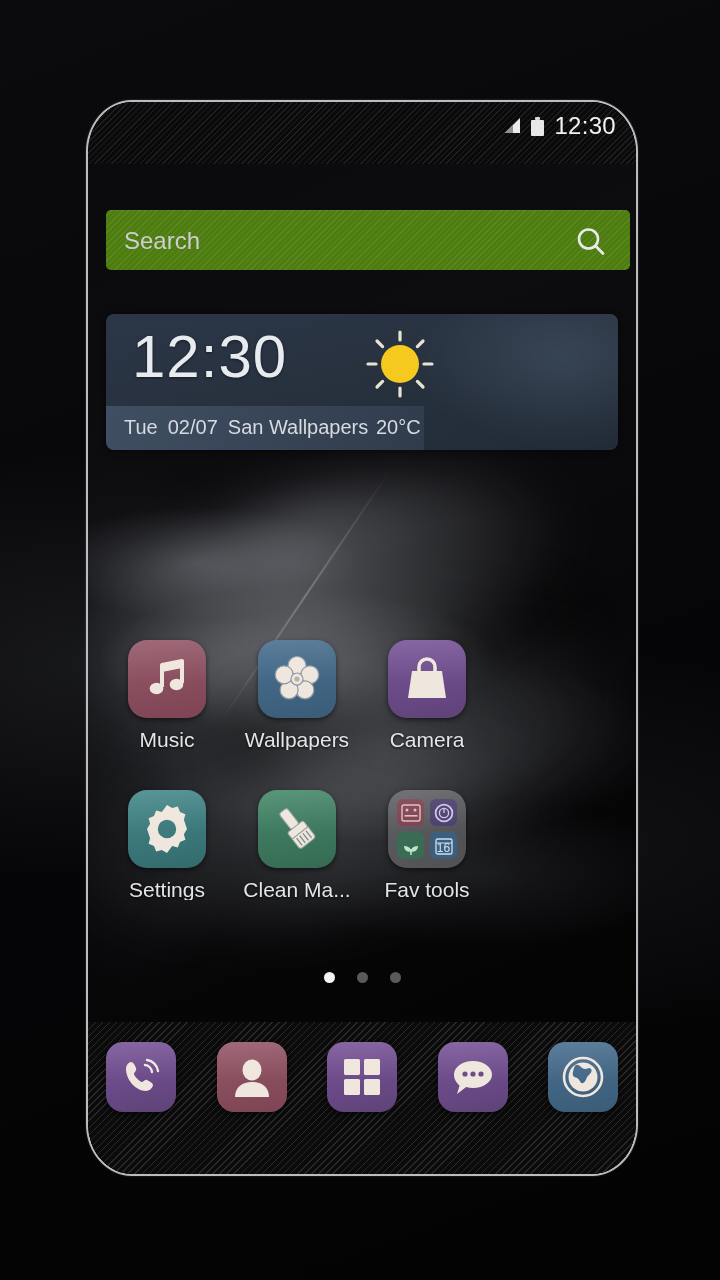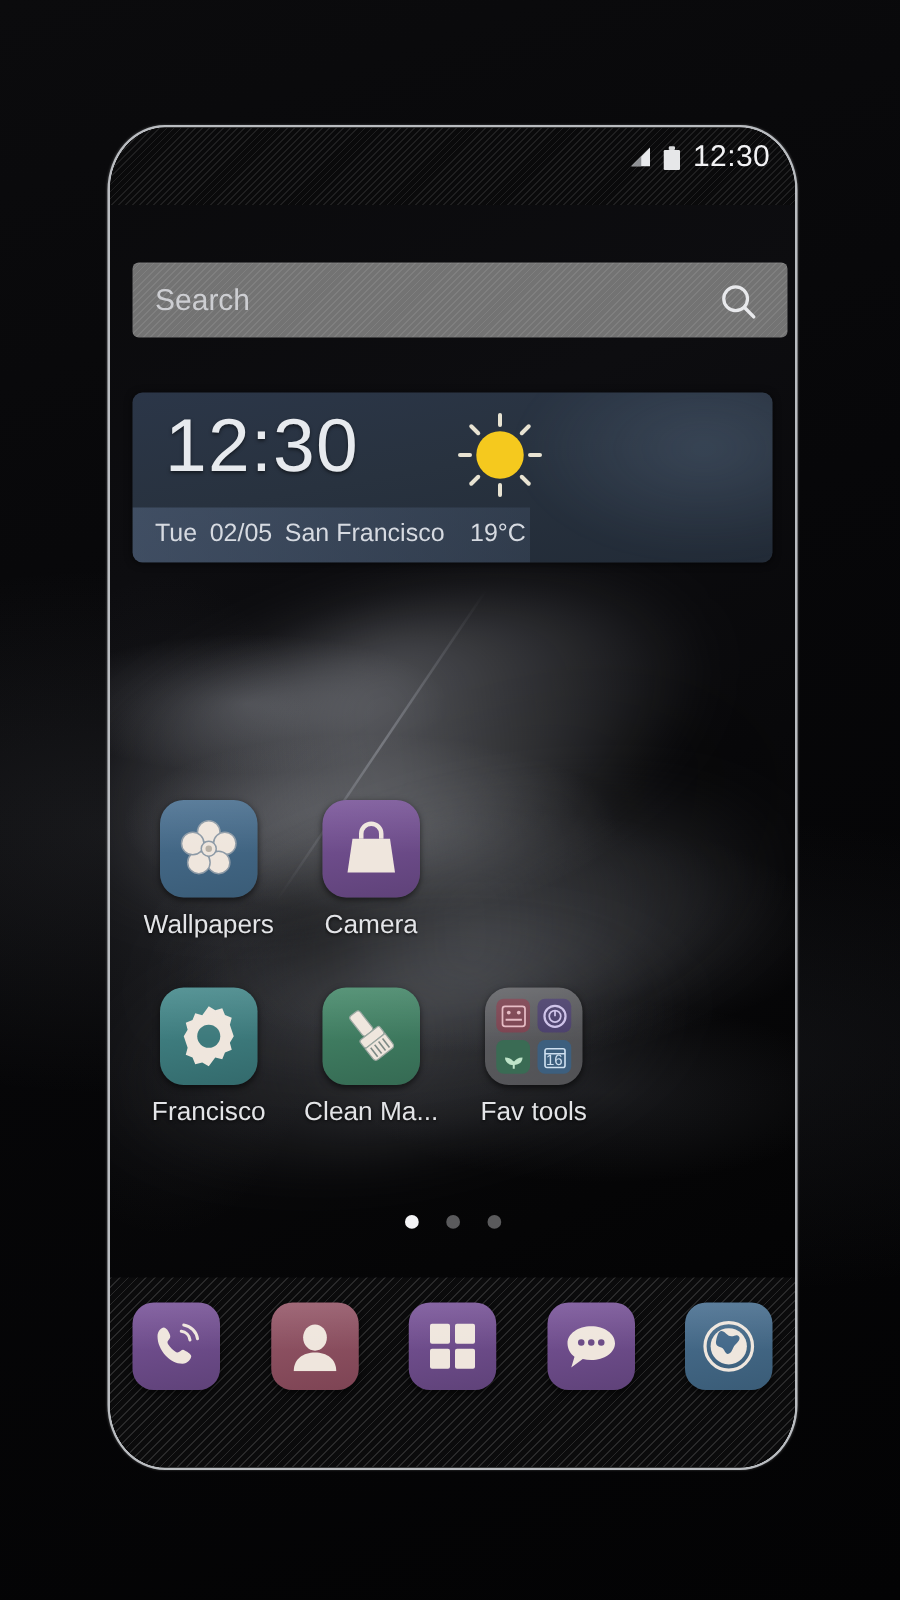--- a/index.html
+++ b/index.html
@@ -58,21 +58,21 @@
   #statusbar .st-tex{position:absolute;inset:0;}
   .status-right{position:absolute;right:20px;top:12px;display:flex;align-items:center;gap:10px;}
   .signal-icon{width:18px;height:16px;}
   .battery-icon{width:13px;height:19px;position:relative;}
   .battery-icon .bcap{position:absolute;left:4px;top:0;width:5px;height:3px;background:#d8d9db;border-radius:1px;}
   .battery-icon .bbody{position:absolute;left:0;top:3px;width:13px;height:16px;background:#e6e7e9;border-radius:1px;}
   .status-time{color:#f2f2f4;font-size:24px;letter-spacing:.3px;line-height:1;}
 
   
   #searchbar{position:absolute;left:18px;top:108px;width:524px;height:60px;border-radius:5px;
-    background:#737373;box-shadow:inset 0 1px 0 rgba(255,255,255,.06);overflow:hidden;}
+    background:#4d7c0f;box-shadow:inset 0 1px 0 rgba(255,255,255,.06);overflow:hidden;}
   #searchbar .sb-tex{position:absolute;inset:0;}
   .search-placeholder{position:absolute;left:18px;top:17px;color:#cdced2;font-size:24px;}
   .search-icon{position:absolute;right:22px;top:15px;}
 
   
   #clockwidget{position:absolute;left:18px;top:212px;width:512px;height:136px;border-radius:8px;
     overflow:hidden;
     background:linear-gradient(170deg,#2b3648 0%,#28323f 45%,#222b37 100%);
     box-shadow:0 1px 6px rgba(0,0,0,.55);}
   .cw-glow{position:absolute;left:60%;top:-40px;width:300px;height:170px;border-radius:50%;
@@ -180,29 +180,42 @@
               <line x1="13" y1="13" x2="18.6" y2="18.6"></line>
               <line x1="53.4" y1="53.4" x2="59" y2="59"></line>
               <line x1="13" y1="59" x2="18.6" y2="53.4"></line>
               <line x1="53.4" y1="18.6" x2="59" y2="13"></line>
             </g>
             <circle cx="36" cy="36" r="19" fill="#f5c91e"></circle>
           </svg>
         </span>
         <div class="cw-bottom"></div>
         <div class="cw-meta">
-          <span>Tue</span><span>02/05</span><span>San Francisco</span>
-        </div>
-        <div class="cw-temp">19°C</div>
+          <span>Tue</span><span>02/07</span><span>San Wallpapers</span>
+        </div>
+        <div class="cw-temp">20°C</div>
       </div>
 
       <div class="app-grid">
 
         <div class="app-row">
 
+          <div class="app-cell">
+            <div class="app-tile" style="background:linear-gradient(170deg,#96596a,#7e4454)">
+              <span class="glyph">
+                <svg width="48" height="48" viewBox="0 0 48 48">
+                  <path d="M19 32V10l20-4v22" fill="none" stroke="#efe6dd" stroke-width="4" stroke-linejoin="round"></path>
+                  <path d="M19 10 39 6v7L19 17z" fill="#efe6dd"></path>
+                  <ellipse cx="13.5" cy="33.5" rx="6.8" ry="5.8" fill="#efe6dd"></ellipse>
+                  <ellipse cx="33.5" cy="29.5" rx="6.8" ry="5.8" fill="#efe6dd"></ellipse>
+                </svg>
+              </span>
+            </div>
+            <div class="app-label">Music</div>
+          </div>
 
           <div class="app-cell">
             <div class="app-tile" style="background:linear-gradient(170deg,#4a7091,#3a5c77)">
               <span class="glyph">
                 <svg width="52" height="52" viewBox="0 0 52 52">
                   <g fill="#efe6dd" stroke="#8d9aa6" stroke-width="1.2">
                     <circle cx="26" cy="12.5" r="9"></circle>
                     <circle cx="38.8" cy="21.8" r="9"></circle>
                     <circle cx="33.9" cy="36.9" r="9"></circle>
                     <circle cx="18.1" cy="36.9" r="9"></circle>
@@ -235,21 +248,21 @@
 
           <div class="app-cell">
             <div class="app-tile" style="background:linear-gradient(170deg,#468a8c,#336a6c)">
               <span class="glyph">
                 <svg width="50" height="50" viewBox="0 0 50 50">
                   <path fill="#efe6dd" d="M25 1l5.2 3.1 5.6-1.5 2.2 5.4 5.4 2.2-1.5 5.6L45 25l-3.1 5.2 1.5 5.6-5.4 2.2-2.2 5.4-5.6-1.5L25 49l-5.2-3.1-5.6 1.5-2.2-5.4-5.4-2.2 1.5-5.6L5 25l3.1-5.2-1.5-5.6 5.4-2.2 2.2-5.4 5.6 1.5z"></path>
                   <circle cx="25" cy="25" r="9.2" fill="#3d7a7c"></circle>
                 </svg>
               </span>
             </div>
-            <div class="app-label">Francisco</div>
+            <div class="app-label">Settings</div>
           </div>
 
           <div class="app-cell">
             <div class="app-tile" style="background:linear-gradient(170deg,#478a6b,#356a53)">
               <span class="glyph">
                 <svg width="52" height="52" viewBox="0 0 52 52">
                   <g transform="rotate(-38 26 26)">
                     <rect x="21" y="3" width="10" height="20" rx="2.5" fill="#efe6dd" stroke="#9aa6a0" stroke-width="1"></rect>
                     <rect x="16" y="23" width="20" height="8" rx="2" fill="#efe6dd" stroke="#9aa6a0" stroke-width="1"></rect>
                     <path d="M16 31h20v10a3 3 0 0 1-3 3H19a3 3 0 0 1-3-3z" fill="#efe6dd" stroke="#9aa6a0" stroke-width="1"></path>

